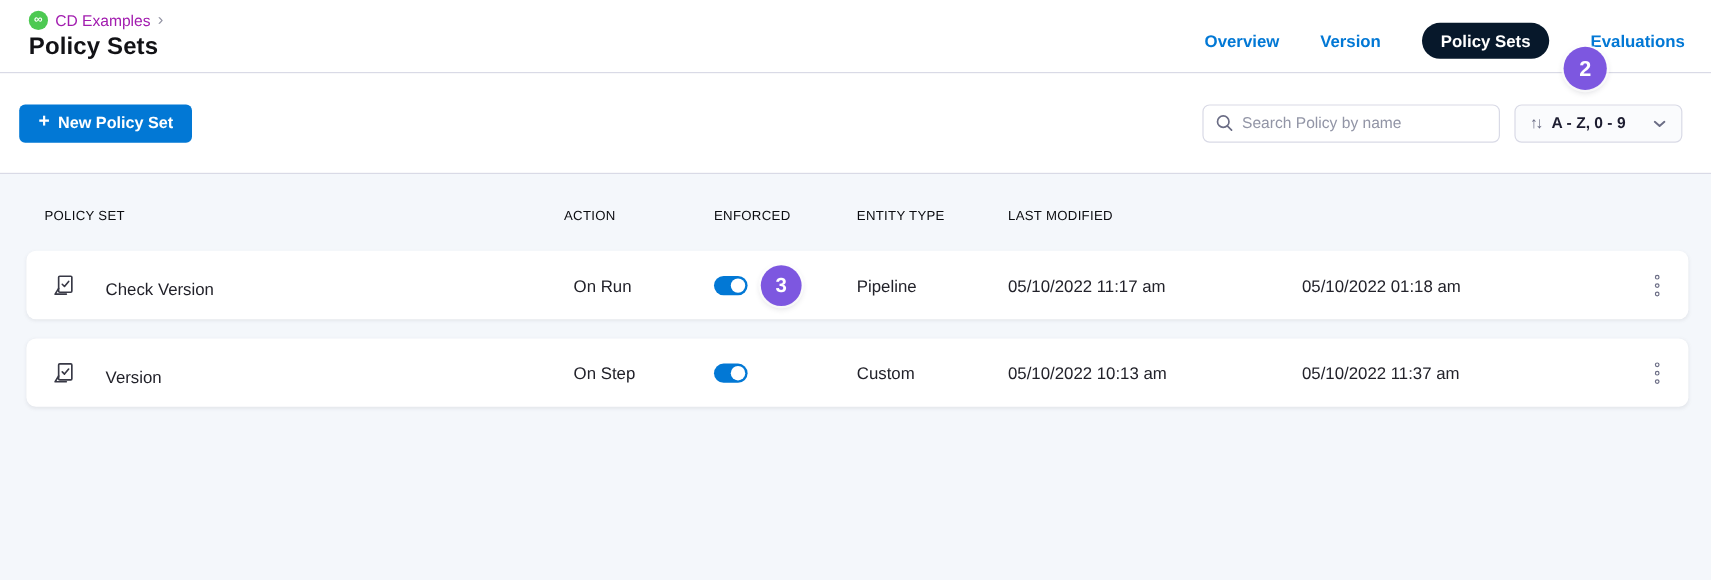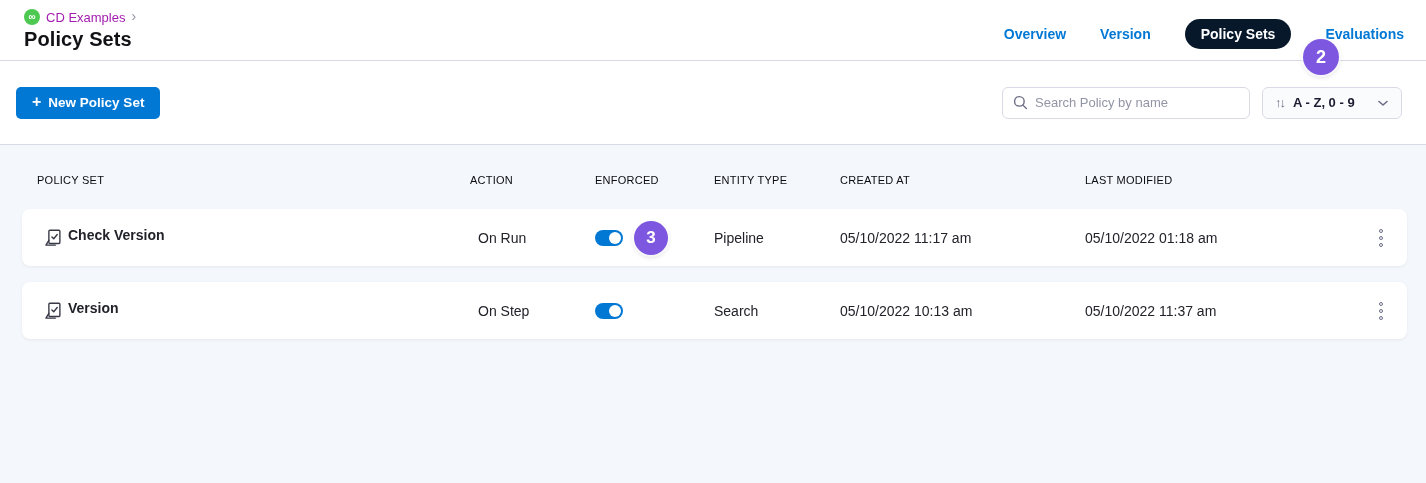--- a/index.html
+++ b/index.html
@@ -90,21 +90,21 @@
   .table-head { height:64px; padding-top:6px; }
   .th {
     font-size:11px; font-weight:400; color:#0b0c10; letter-spacing:.25px; text-transform:uppercase;
   }
   .th.first { padding-left:15px; }
   .row-card {
     background:#ffffff; border-radius:8px; height:57px; margin-bottom:16px;
     box-shadow:0 1px 3px rgba(96,97,112,.10); cursor:pointer;
   }
   .cell { font-size:14px; color:#22222a; }
-  .cell-name { display:flex; align-items:flex-start; gap:4px; padding-left:20px; font-weight:700; }
+  .cell-name { display:flex; align-items:flex-end; gap:24px; padding-left:20px; font-weight:400; }
   .cell-action { padding-left:8px; }
   .cell-enforced { display:flex; align-items:center; }
   .toggle {
     width:28px; height:16px; border-radius:9px; background:#0278d5; position:relative;
     border:none; cursor:pointer; flex:none; padding:0;
   }
   .toggle .knob {
     position:absolute; width:12px; height:12px; border-radius:50%; background:#fff;
     top:2px; right:2px;
   }
@@ -176,21 +176,20 @@
     </div>
   </div>
 
   <div class="content">
 
     <div class="grid-row table-head">
       <div class="th first">POLICY SET</div>
       <div class="th">ACTION</div>
       <div class="th">ENFORCED</div>
       <div class="th">ENTITY TYPE</div>
-      <div class="th">CREATED AT</div>
       <div class="th">LAST MODIFIED</div>
       <div class="th"></div>
     </div>
 
     <div class="grid-row row-card">
       <div class="cell cell-name">
         <span class="policy-icon">
           <svg width="22" height="22" viewBox="0 0 24 24" fill="none">
             <rect x="7.5" y="3.5" width="12" height="14.5" rx="1" stroke="#383946" stroke-width="1.5"></rect>
             <path d="M10.8 10.8 L12.8 12.8 L16.6 8.2" stroke="#383946" stroke-width="1.5" stroke-linecap="round" stroke-linejoin="round"></path>
@@ -228,21 +227,21 @@
           </svg>
         </span>
         <span>Version</span>
       </div>
       <div class="cell cell-action">On Step</div>
       <div class="cell cell-enforced">
         <button class="toggle" aria-checked="true">
           <span class="knob"></span>
         </button>
       </div>
-      <div class="cell">Search</div>
+      <div class="cell">Custom</div>
       <div class="cell">05/10/2022 10:13 am</div>
       <div class="cell">05/10/2022 11:37 am</div>
       <div class="cell cell-menu">
         <button class="kebab">
             <i></i>
             <i></i>
             <i></i>
           </button>
       </div>
     </div>

